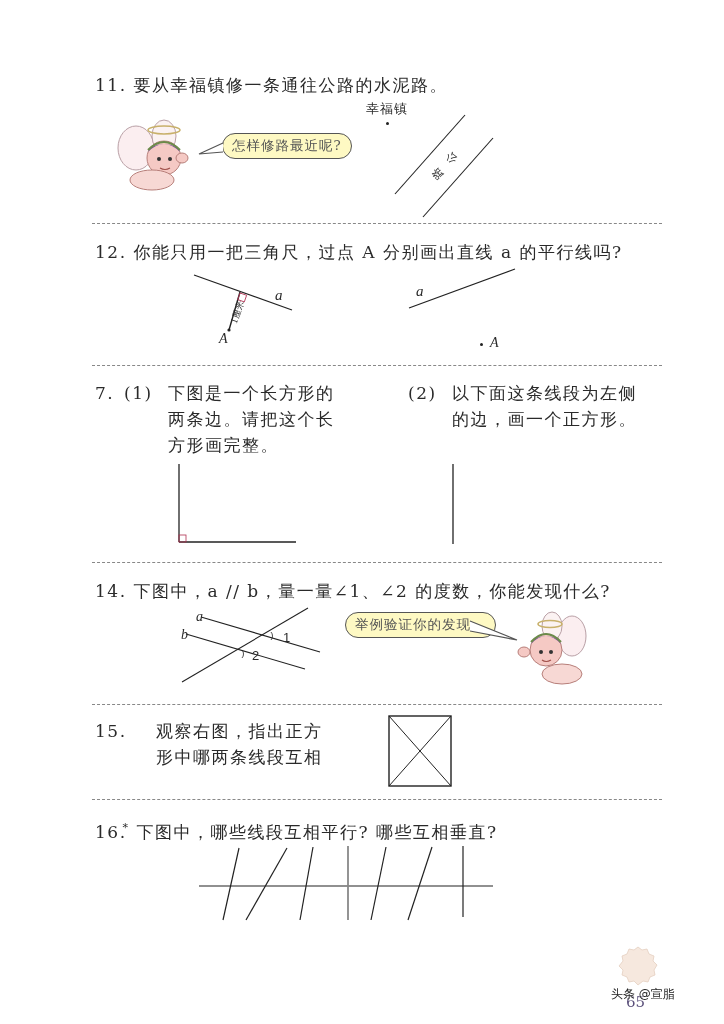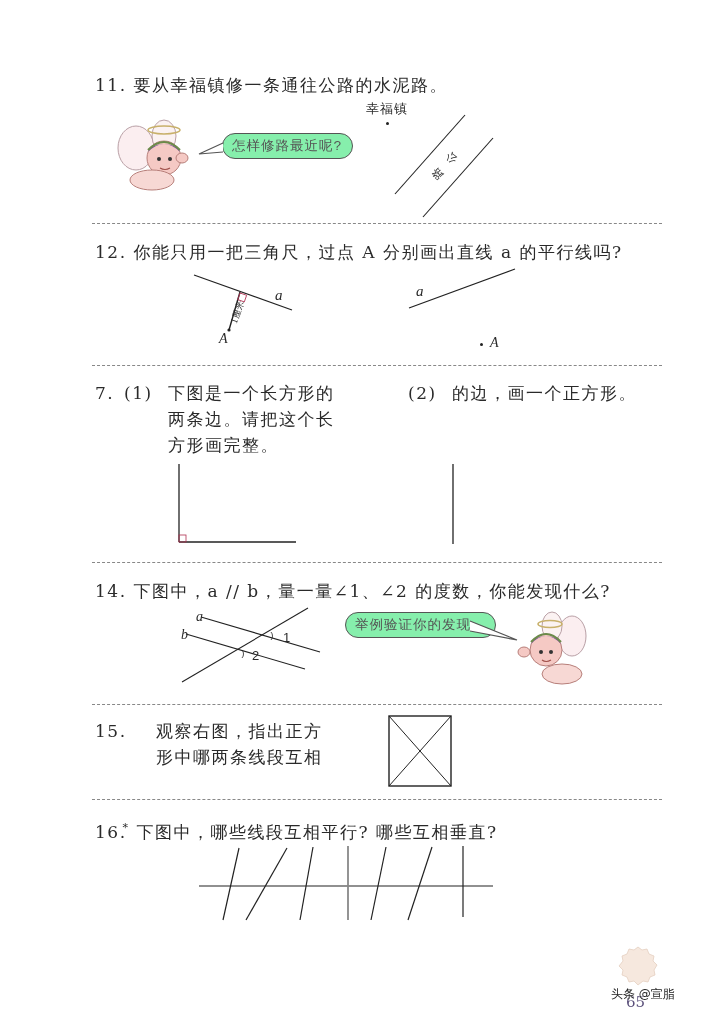--- a/index.html
+++ b/index.html
@@ -1,22 +1,22 @@
 <!DOCTYPE html>
 <html><head>
 <meta charset="utf-8">
 <style>
   html, body { margin:0; padding:0; background:#ffffff; }
   body { width:724px; height:1024px; position:relative; overflow:hidden;
          font-family:"DejaVu Serif","Liberation Serif",serif; color:#2a2a2a; }
   .abs { position:absolute; }
   .q { font-size:17px; letter-spacing:1.5px; line-height:26px; white-space:nowrap; }
   .divider { position:absolute; left:92px; width:570px; height:0; border-top:1px dashed #888; }
-  .bubble { position:absolute; border:1.3px solid #555; border-radius:14px; background:#86efac;
-            font-size:13.5px; color:#555; padding:3px 9px; white-space:nowrap; letter-spacing:1px;font-family:Liberation Mono, monospace; }
+  .bubble { position:absolute; border:1.3px solid #555; border-radius:14px; background:#fef9c3;
+            font-size:13.5px; color:#555; padding:3px 9px; white-space:nowrap; letter-spacing:1px; }
   .label-it { font-style:italic; font-family:"Liberation Serif",serif; }
   svg { position:absolute; overflow:visible; }
   .small { font-size:12px; }
   .page-badge { position:absolute; left:618px; width:40px; height:40px; top:946px; }
   .watermark { position:absolute; left:611px; top:986px; font-family:"DejaVu Sans",sans-serif;
                font-size:12px; color:#222; white-space:nowrap; text-shadow:0 0 2px #fff,0 0 3px #fff; }
 </style>
 </head>
 <body>
 
@@ -84,20 +84,21 @@
 
 <div class="abs q" style="left:95px;top:380px;">7.</div>
 <div class="abs q" style="left:124px;top:380px;">(1)</div>
 <div class="abs q" style="left:168px;top:380px;">
   <div>下图是一个长方形的</div>
   <div>两条边。请把这个长</div>
   <div>方形画完整。</div>
 </div>
 <div class="abs q" style="left:408px;top:380px;">(2)</div>
 <div class="abs q" style="left:452px;top:380px;">
+  <div>以下面这条线段为左侧</div>
   <div>的边，画一个正方形。</div>
 </div>
 
 <svg style="left:176px;top:462px;" width="125" height="85">
   <line x1="3" y1="2" x2="3" y2="80" stroke="#222" stroke-width="1.3"></line>
   <line x1="3" y1="80" x2="120" y2="80" stroke="#222" stroke-width="1.3"></line>
   <rect x="3" y="73" width="7" height="7" fill="none" stroke="#b03050" stroke-width="0.8"></rect>
 </svg>
 <svg style="left:450px;top:462px;" width="8" height="85">
   <line x1="3" y1="2" x2="3" y2="82" stroke="#222" stroke-width="1.3"></line>

